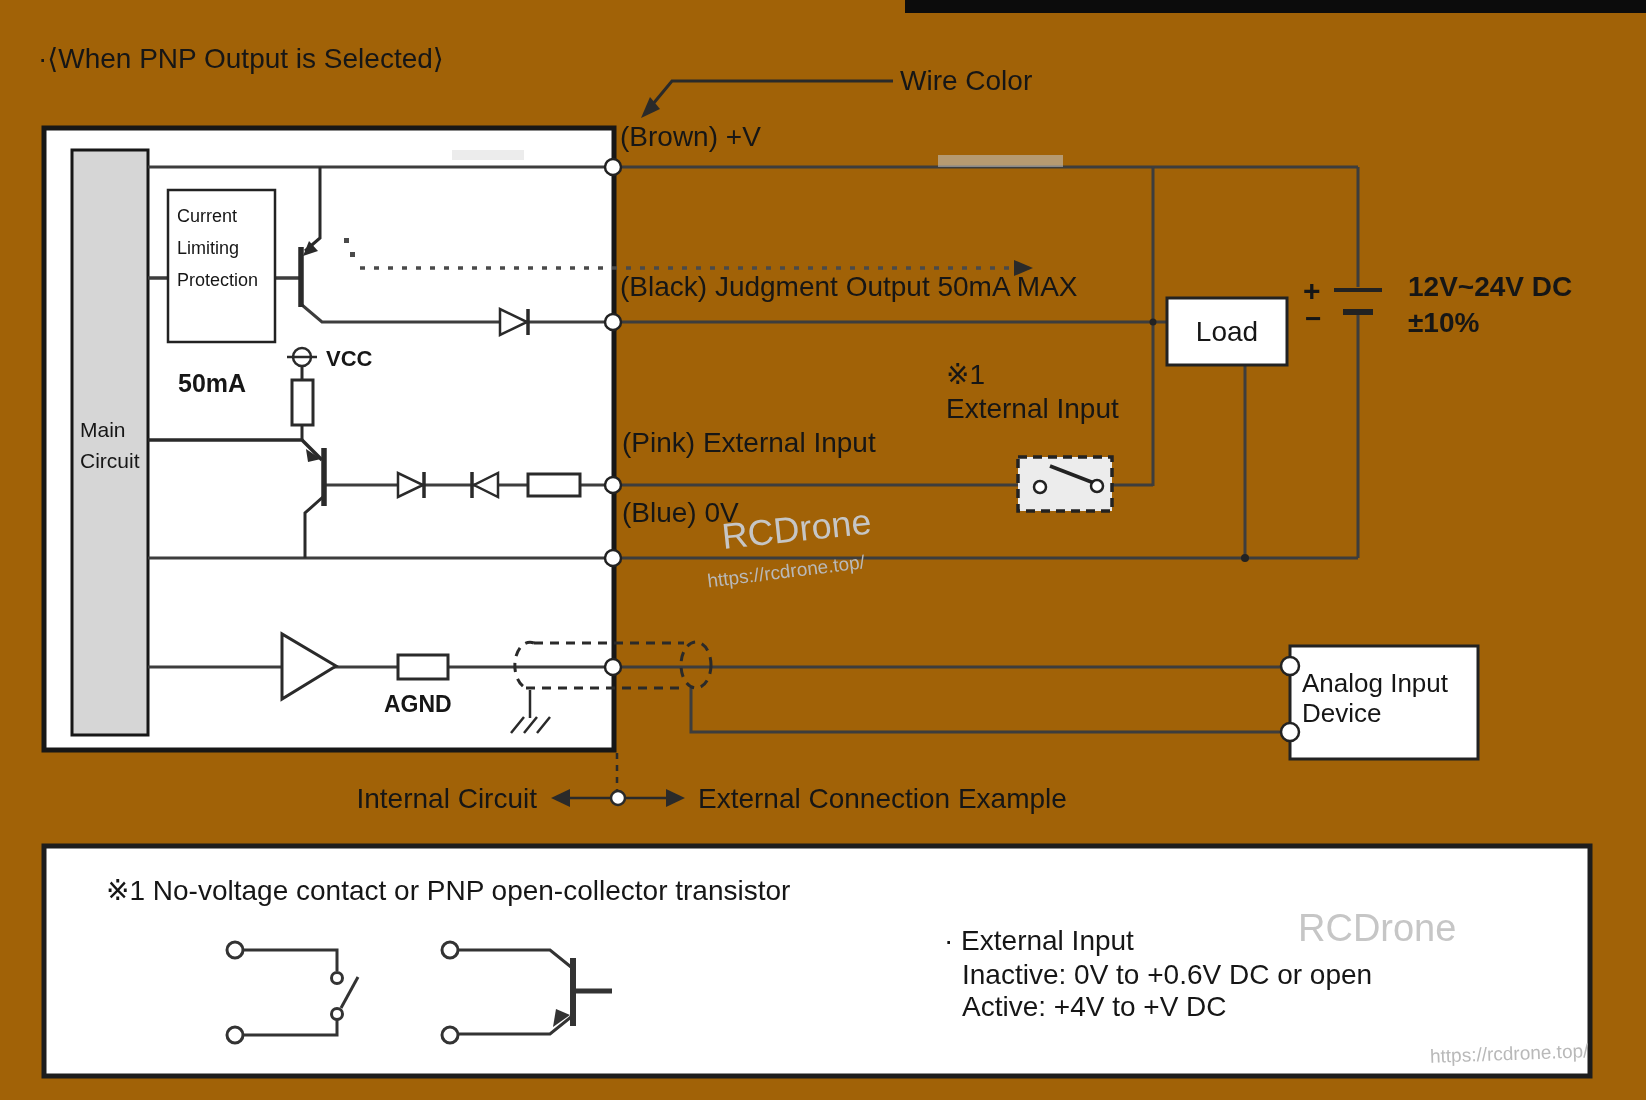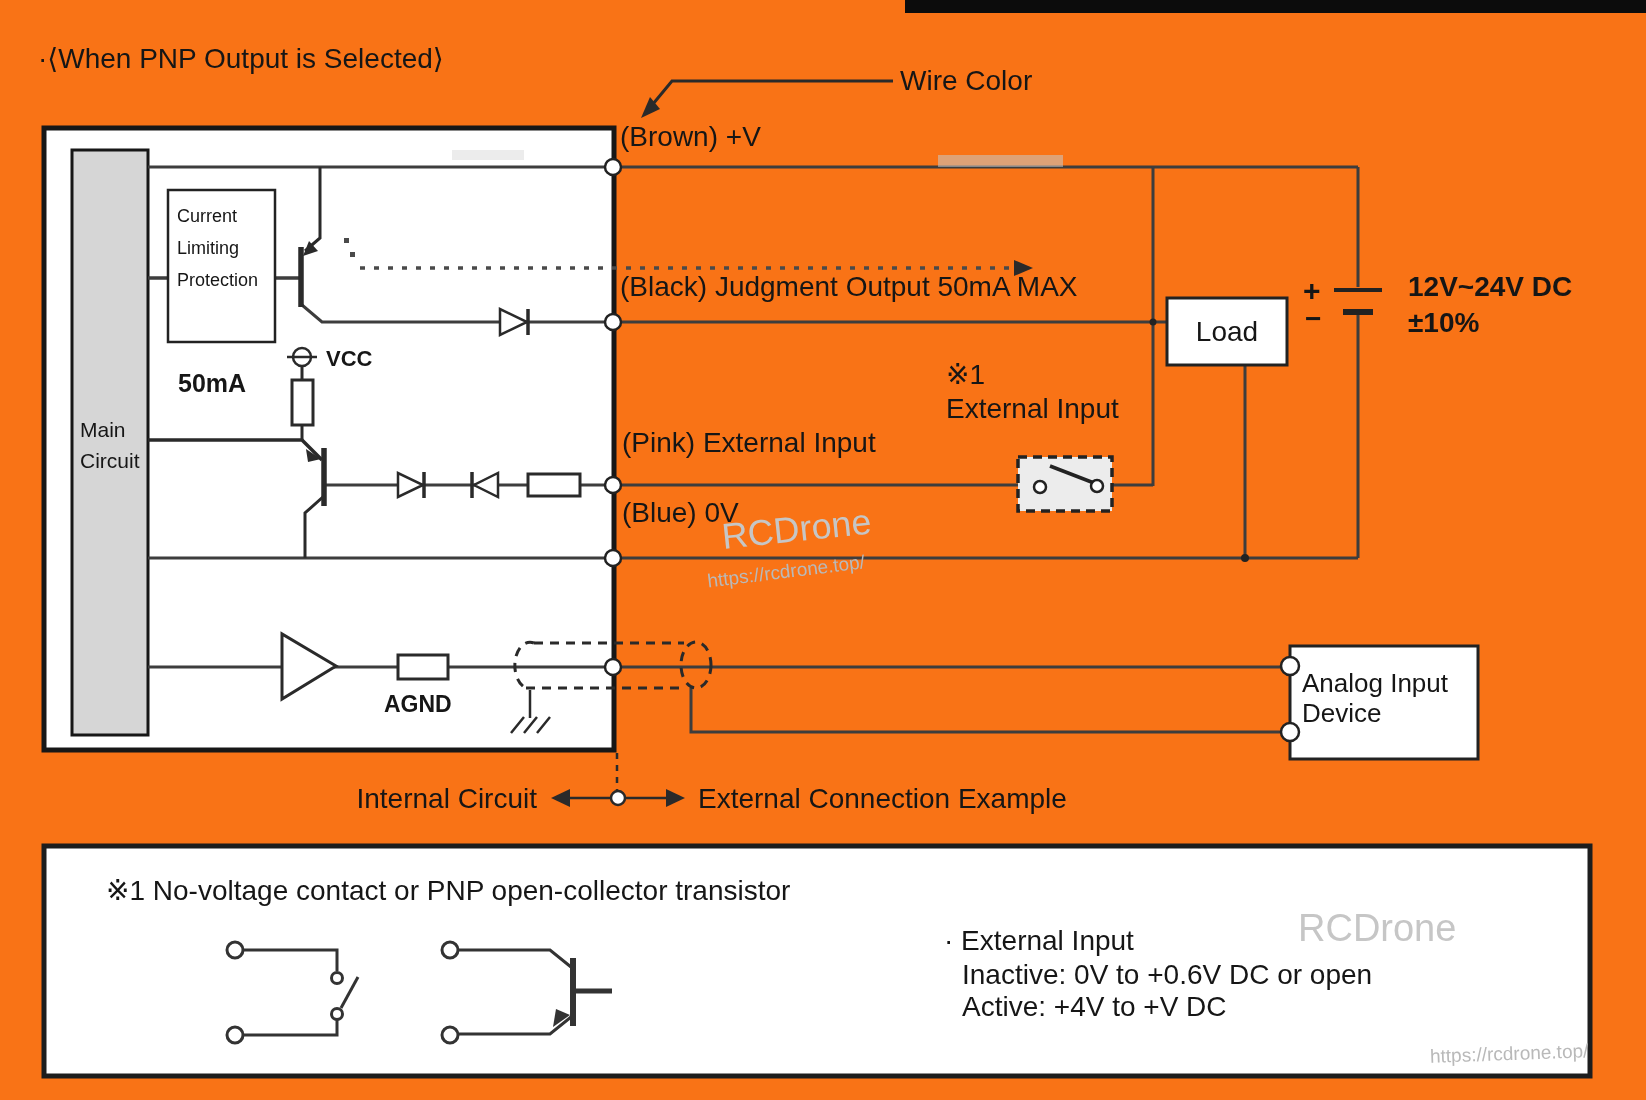--- a/index.html
+++ b/index.html
@@ -1,17 +1,17 @@
 <!DOCTYPE html>
 <html><head>
 <meta charset="utf-8">
 <style>
   html,body{margin:0;padding:0;background:#ffffff;}
   body{font-family:"Liberation Sans","DejaVu Sans",sans-serif;}
-  .stage{width:1646px;height:1100px;position:relative;background:#f97316;overflow:hidden;}
+  .stage{width:1646px;height:1100px;position:relative;background:#a16207;overflow:hidden;}
   svg text{fill:#161616;}
   .lbl{font-size:28px;}
   .bold{font-weight:bold;}
   .wm{fill:#c6c6c6;}
   .wm-url{fill:#b9b9b9;font-size:19px;}
 </style>
 </head>
 <body>
 
 <div class="stage">

